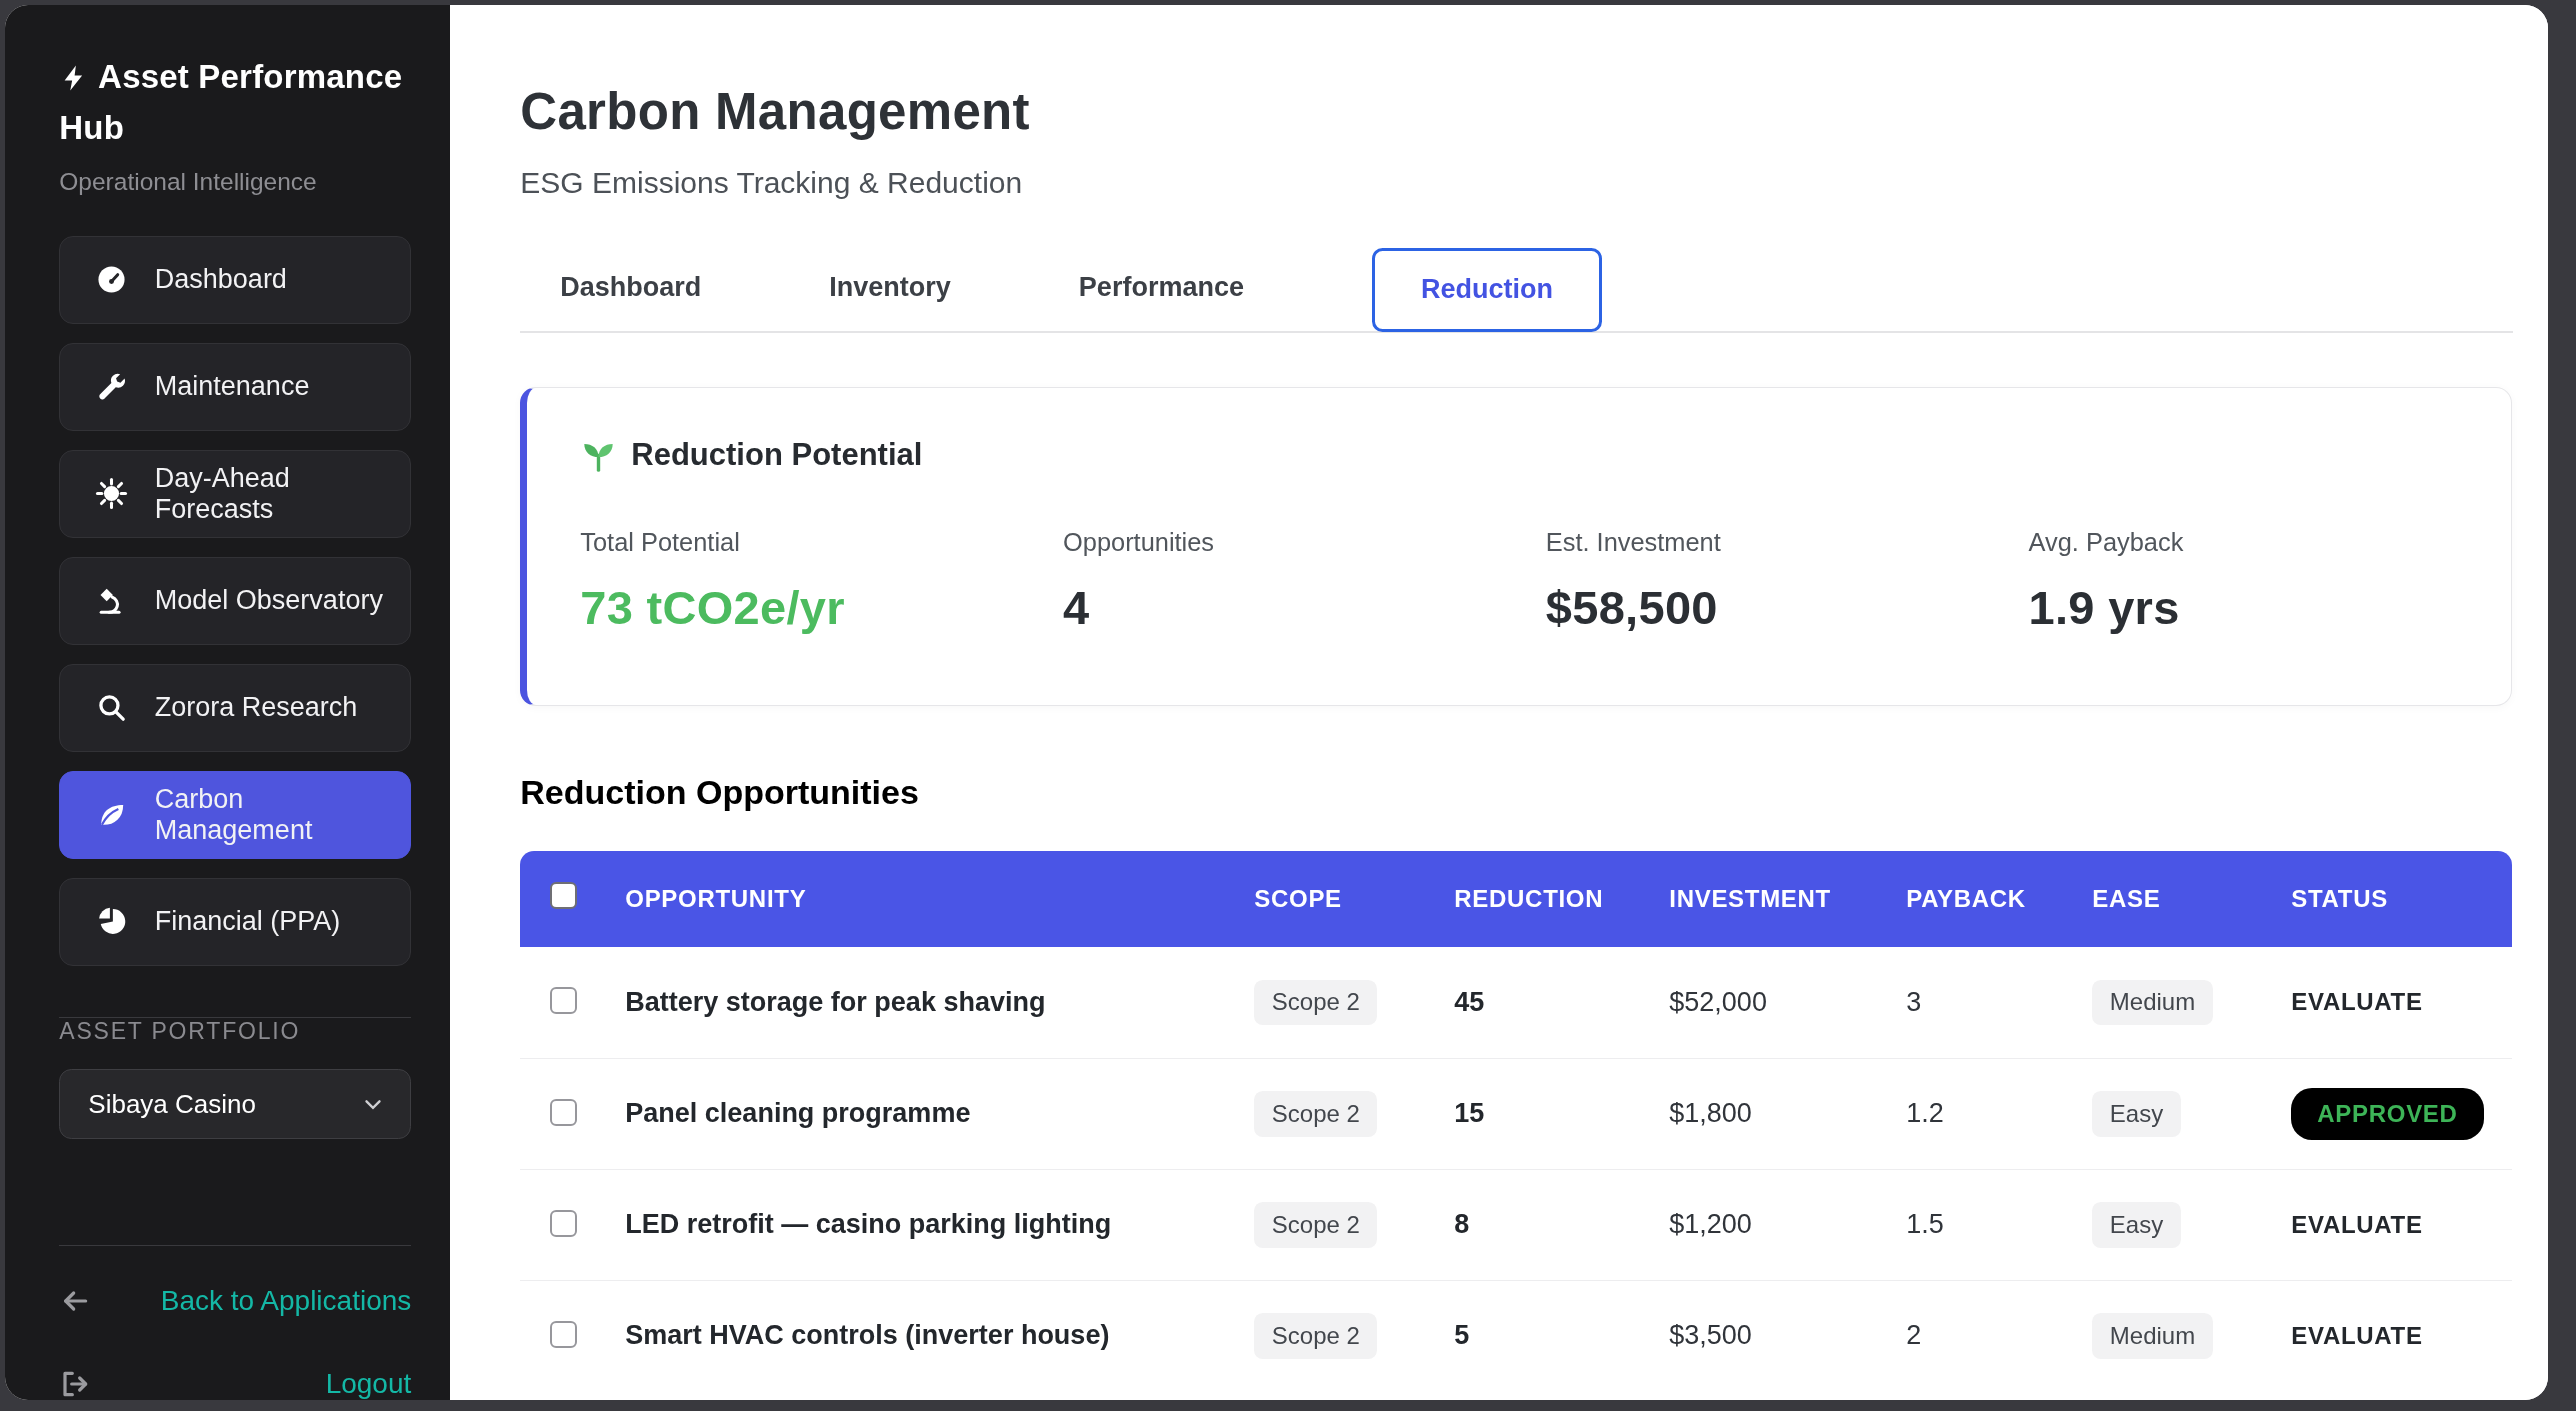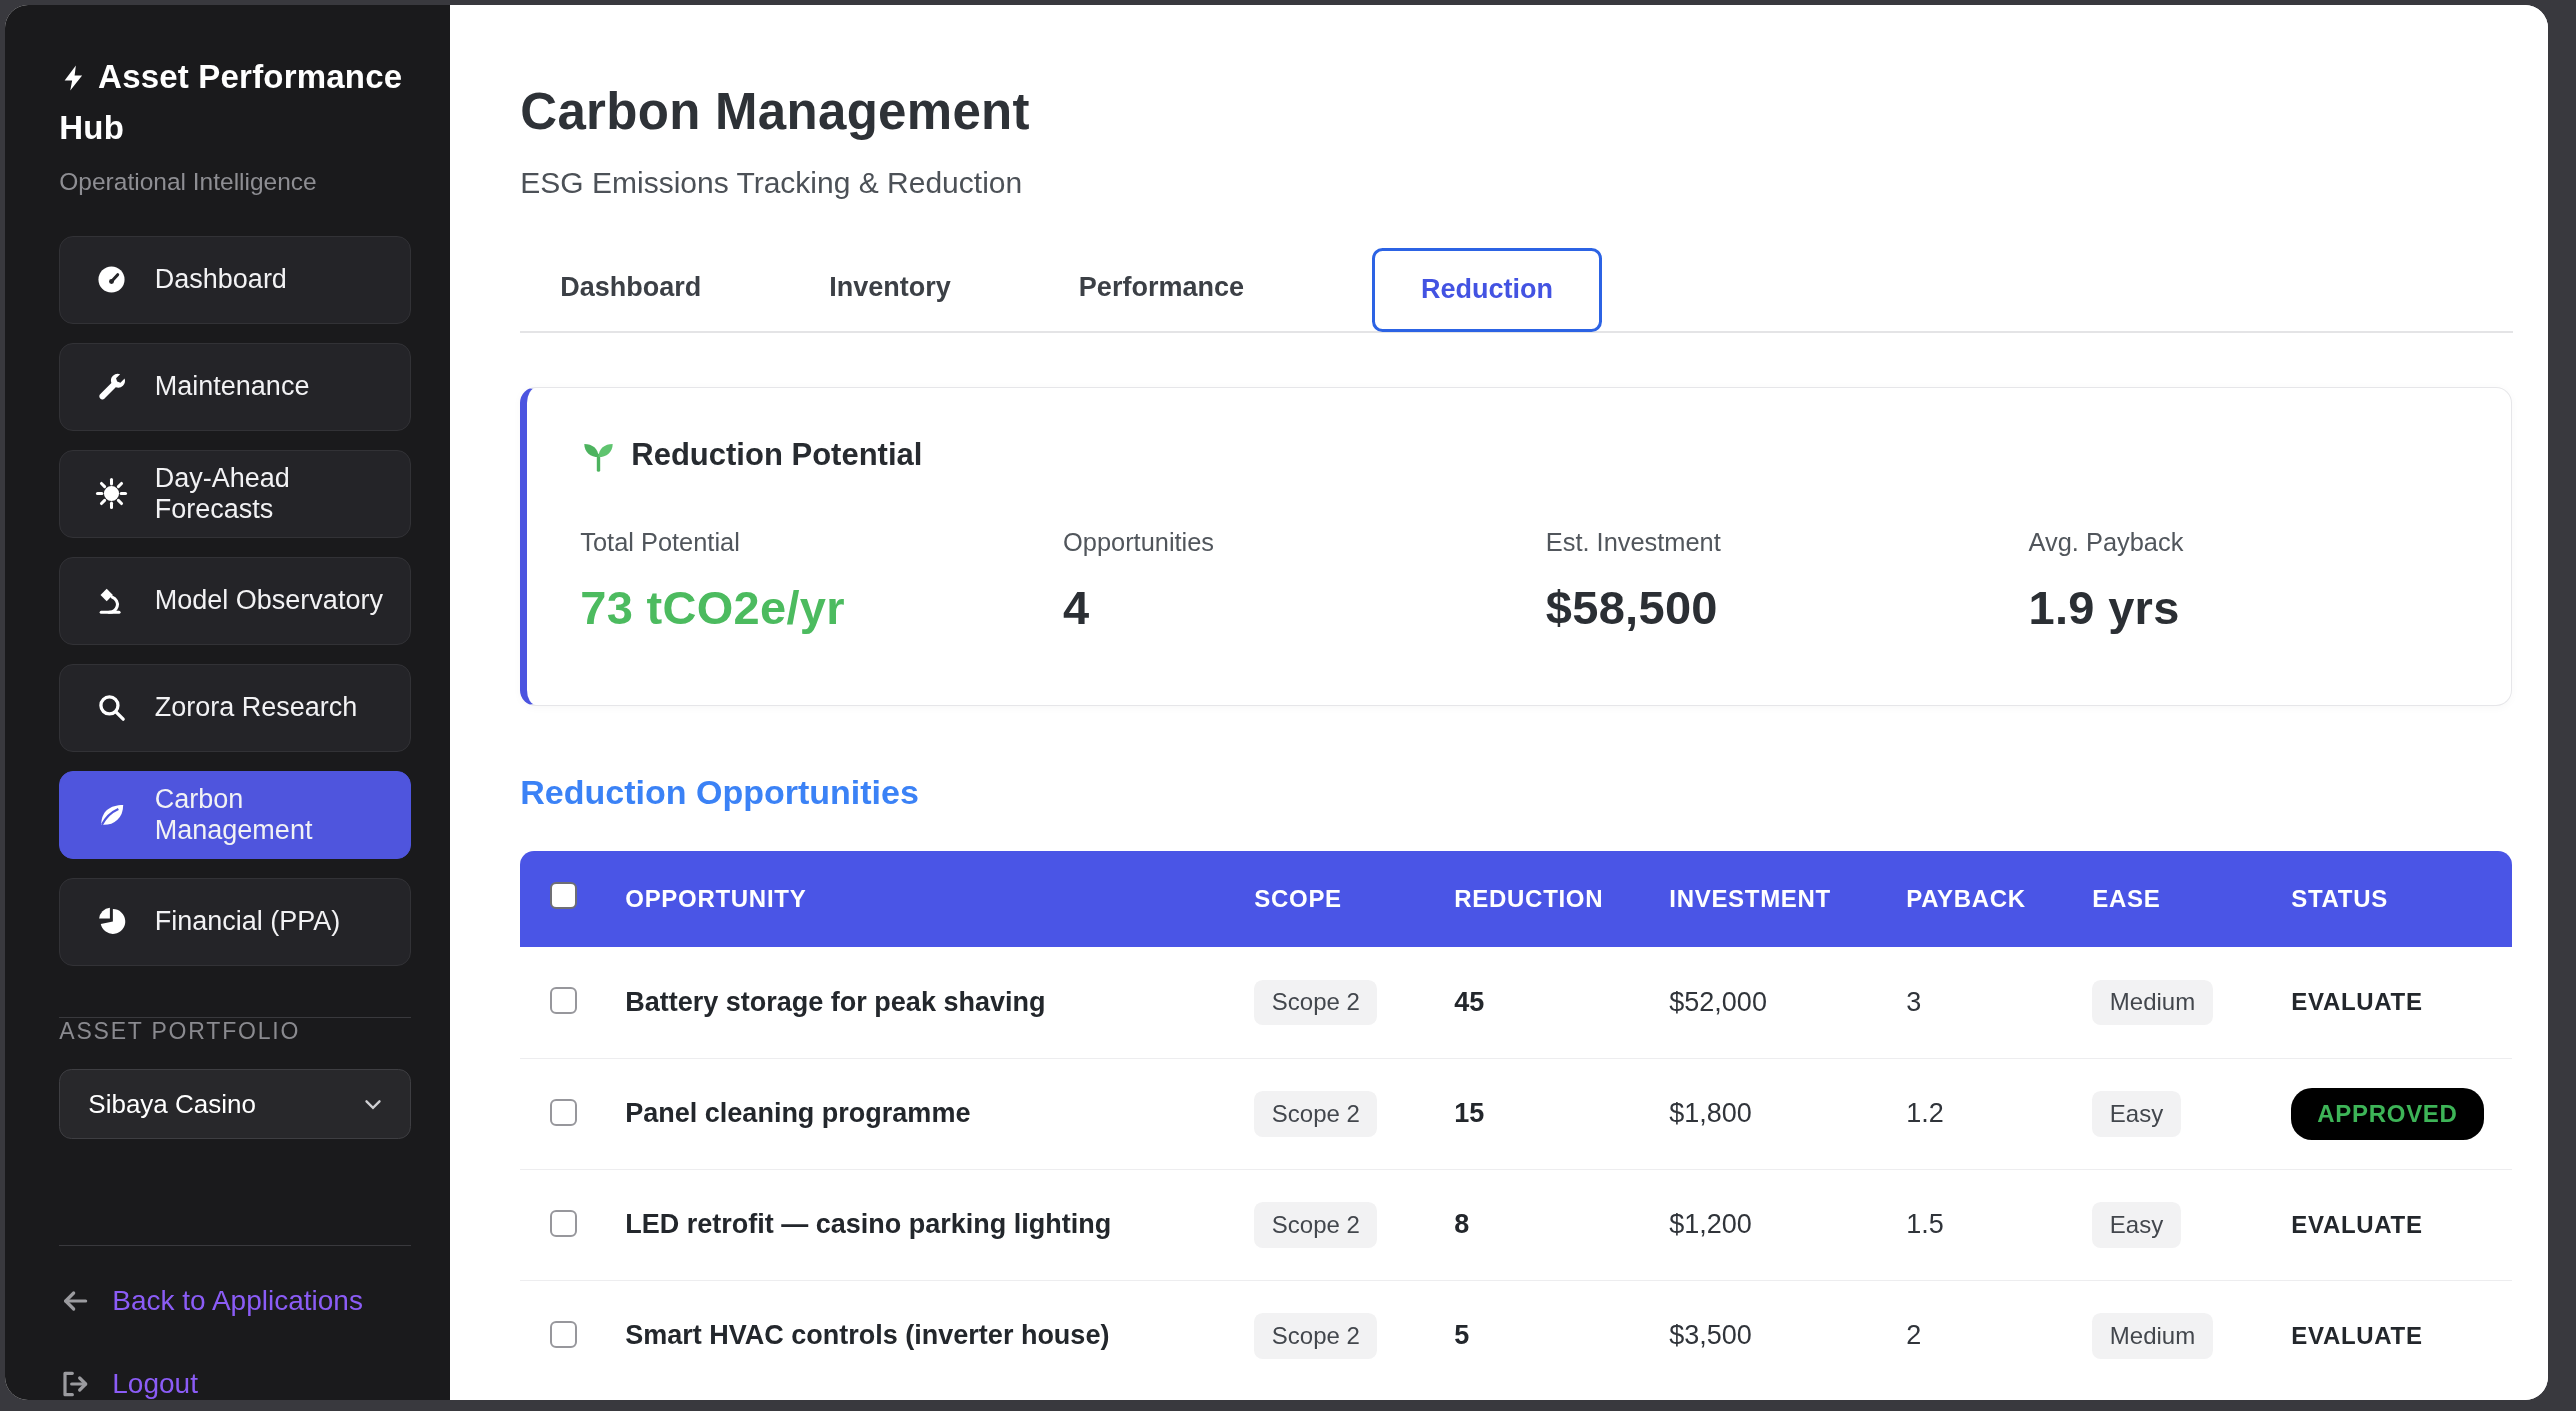--- a/index.html
+++ b/index.html
@@ -20,21 +20,21 @@
               background:#242428; border:1.8px solid #323236; border-radius:14px;
               padding:0 17.5px 0 33px; color:#f2f2f4; font-size:27px; cursor:pointer; }
   .nav-item.active { background:#4f55dd; border-color:#4f55dd; }
   .nav-icon { width:37px; height:37px; display:flex; align-items:center; justify-content:center; flex:none; }
   .divider { border-top:1.8px solid #39393d; margin:32px 0 0 0; }
   .portfolio-label { color:#8a8a8f; font-size:23px; letter-spacing:1.8px; }
   .select { margin-top:24.5px; height:70px; background:#28282b; border:1.8px solid #3e3e42;
             border-radius:12.3px; display:flex; align-items:center; justify-content:space-between;
             padding:0 24.5px 0 28px; color:#fff; font-size:26px; cursor:pointer; }
   .sidebar-spacer { flex:1; }
-  .side-link { display:flex; align-items:center; gap:21px; color:#8b5cf6; font-size:28px; cursor:pointer; }
+  .side-link { display:flex; align-items:center; gap:21px; color:#14b8a6; font-size:28px; cursor:pointer;justify-content:space-between; }
   .back-link { margin-top:39px; }
   .logout-link { margin-top:51px; }
 
   
   .main { flex:1; background:#fff; padding:77px 35px 0 70px; overflow:hidden; }
   .page-title { font-size:51px; font-weight:700; color:#2e3237; letter-spacing:0.3px; }
   .page-sub { font-size:30px; color:#4c5157; margin-top:24.5px; }
 
   .tabs { display:flex; align-items:center; margin-top:44px; border-bottom:2.6px solid #e4e4e6;
           height:89px; }
@@ -47,21 +47,21 @@
   .summary-card { margin-top:54px; width:1992px; height:319px; background:#fff;
                   border:1.8px solid #e6e6e9; border-left:7px solid #4b54e0; border-radius:16px;
                   padding:49px 0 0 53px; box-shadow:0 1.8px 8.8px rgba(0,0,0,.03); }
   .card-title-row { display:flex; align-items:center; gap:14px; }
   .card-title { font-size:31px; font-weight:700; color:#272b30; }
   .metrics { display:grid; grid-template-columns:repeat(4,1fr); margin-top:54px; }
   .metric-label { font-size:25.4px; color:#51565c; }
   .metric-value { font-size:47px; font-weight:700; color:#2b2f34; margin-top:23px; letter-spacing:0.3px; }
   .metric-value.green { color:#4cbb5f; }
 
-  .section-title { font-size:34px; font-weight:700; color:#3b82f6; margin-top:67px; }
+  .section-title { font-size:34px; font-weight:700; color:#000000; margin-top:67px; }
 
   .table { margin-top:39px; width:1992px; border-radius:14px 14px 0 0; overflow:hidden; }
   .thead, .trow { display:grid; align-items:center;
        grid-template-columns:105px 629px 200px 215px 237px 186px 199px 1fr; }
   .thead { background:#4a55e6; height:96px; color:#fff; font-size:24px; font-weight:700;
            letter-spacing:0.7px; }
   .trow { background:#fff; height:111px; }
   .trow + .trow { border-top:1.8px solid #ededef; }
   .cb-cell { padding-left:30px; }
   .checkbox { width:27px; height:27px; border:2.6px solid #97979c; border-radius:6.1px;

